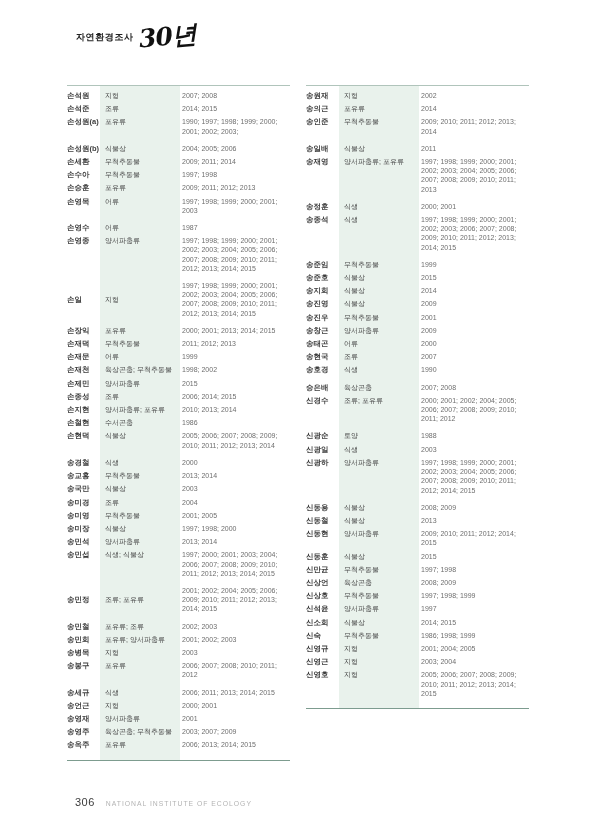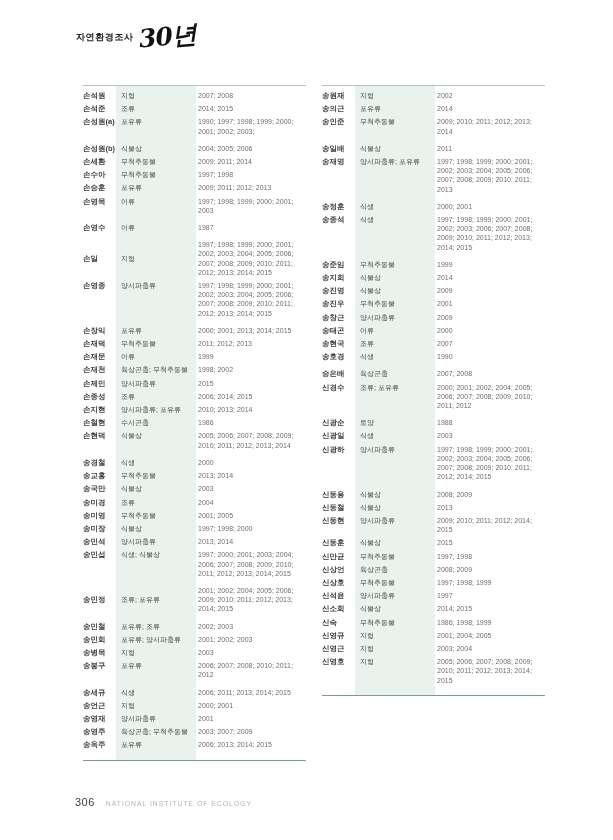--- a/index.html
+++ b/index.html
@@ -13,21 +13,21 @@
   
   .header{position:absolute;top:26px;left:76px;display:flex;align-items:flex-end;}
   .header .small-title{font-size:9px;letter-spacing:.6px;color:#222;padding-bottom:4px;font-weight:bold;}
   .header .calli{
     font-family:"DejaVu Serif","Liberation Serif",serif;
     font-style:italic;font-weight:bold;font-size:25px;line-height:22px;
     color:#111;margin-left:5px;transform:rotate(-5deg);letter-spacing:-1px;
   }
 
   
-  .tables{position:absolute;top:85px;left:83px;display:flex;gap:16px;align-items:flex-start;}
+  .tables{position:absolute;top:85px;left:67px;display:flex;gap:16px;align-items:flex-start;}
   .table{
     position:relative;width:223px;
     border-top:1px solid var(--border-top,#b0c4bb);
     border-bottom:1px solid var(--border-bottom,#7d9c8f);
     padding:5px 0 6px 0;
   }
   .band{position:absolute;left:33px;top:0;bottom:0;width:80px;background:var(--band,#e9f2ec);}
   .rows{position:relative;}
   .row{position:relative;display:flex;align-items:flex-start;margin-bottom:4px;}
   .row.gap{margin-top:8px;align-items:center;}
@@ -93,28 +93,28 @@
           <div class="row">
             <div class="cell name">손영목</div>
             <div class="cell cat">어류</div>
             <div class="cell years">1997; 1998; 1999; 2000; 2001; 2003</div>
           </div>
           <div class="row gap">
             <div class="cell name">손영수</div>
             <div class="cell cat">어류</div>
             <div class="cell years">1987</div>
           </div>
+          <div class="row">
+            <div class="cell name">손영종</div>
+            <div class="cell cat">양서파충류</div>
+            <div class="cell years">1997; 1998; 1999; 2000; 2001; 2002; 2003; 2004; 2005; 2006; 2007; 2008; 2009; 2010; 2011; 2012; 2013; 2014; 2015</div>
+          </div>
           <div class="row gap">
             <div class="cell name">손일</div>
             <div class="cell cat">지형</div>
-            <div class="cell years">1997; 1998; 1999; 2000; 2001; 2002; 2003; 2004; 2005; 2006; 2007; 2008; 2009; 2010; 2011; 2012; 2013; 2014; 2015</div>
-          </div>
-          <div class="row">
-            <div class="cell name">손영종</div>
-            <div class="cell cat">양서파충류</div>
             <div class="cell years">1997; 1998; 1999; 2000; 2001; 2002; 2003; 2004; 2005; 2006; 2007; 2008; 2009; 2010; 2011; 2012; 2013; 2014; 2015</div>
           </div>
           <div class="row gap">
             <div class="cell name">손장익</div>
             <div class="cell cat">포유류</div>
             <div class="cell years">2000; 2001; 2013; 2014; 2015</div>
           </div>
           <div class="row">
             <div class="cell name">손재덕</div>
             <div class="cell cat">무척추동물</div>
@@ -284,20 +284,25 @@
             <div class="cell name">송종석</div>
             <div class="cell cat">식생</div>
             <div class="cell years">1997; 1998; 1999; 2000; 2001; 2002; 2003; 2006; 2007; 2008; 2009; 2010; 2011; 2012; 2013; 2014; 2015</div>
           </div>
           <div class="row gap">
             <div class="cell name">송준임</div>
             <div class="cell cat">무척추동물</div>
             <div class="cell years">1999</div>
           </div>
           <div class="row">
+            <div class="cell name">송준호</div>
+            <div class="cell cat">식물상</div>
+            <div class="cell years">2015</div>
+          </div>
+          <div class="row">
             <div class="cell name">송지희</div>
             <div class="cell cat">식물상</div>
             <div class="cell years">2014</div>
           </div>
           <div class="row">
             <div class="cell name">송진영</div>
             <div class="cell cat">식물상</div>
             <div class="cell years">2009</div>
           </div>
           <div class="row">

